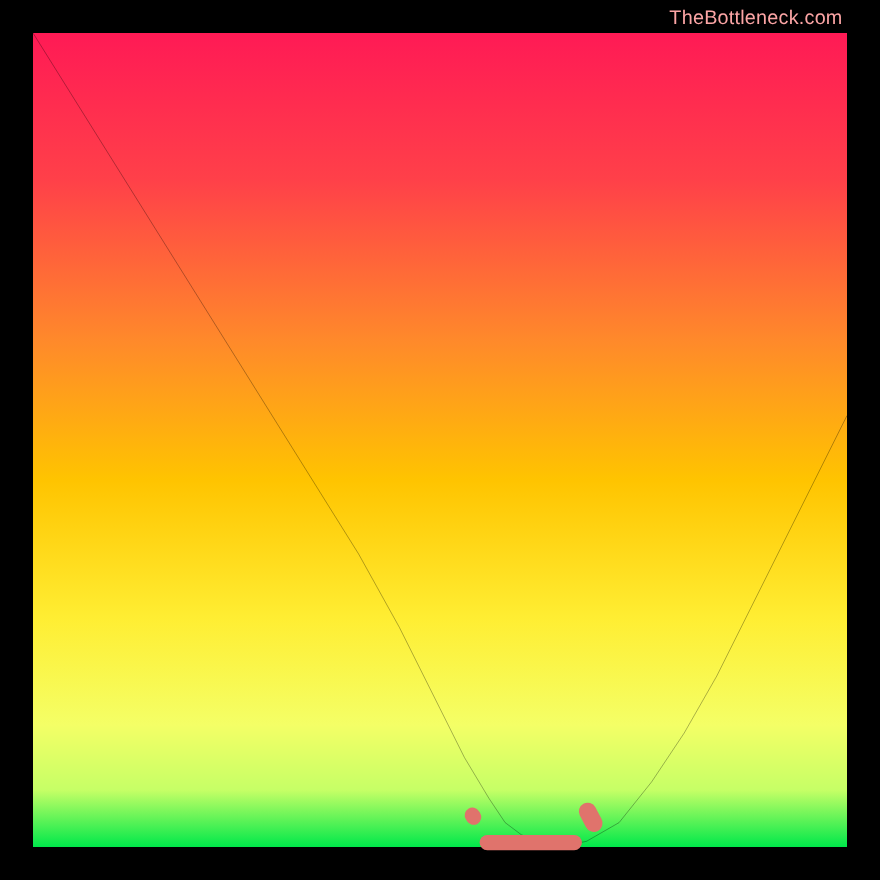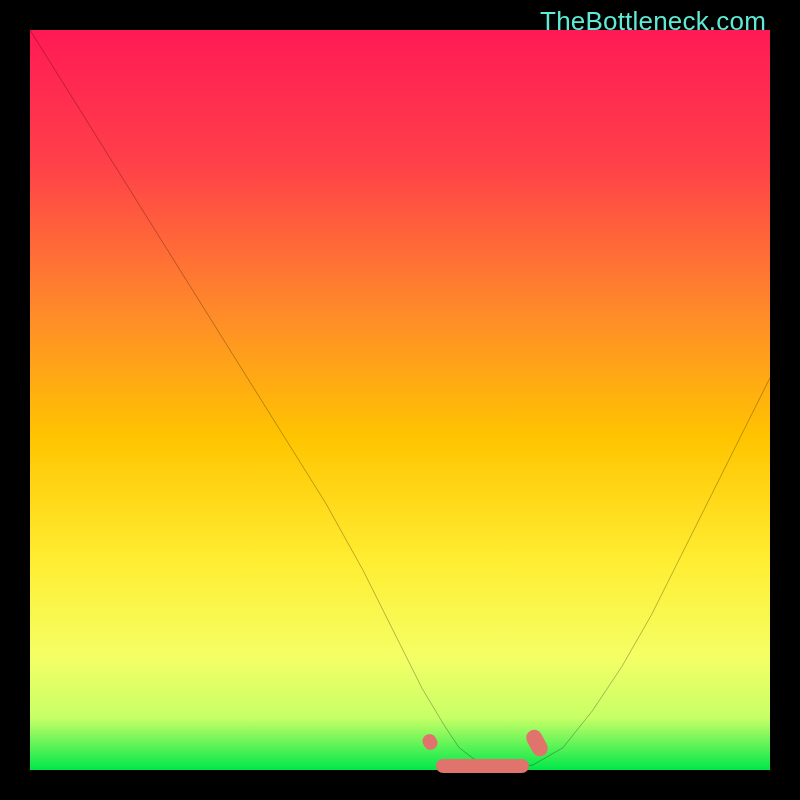--- a/index.html
+++ b/index.html
@@ -1,21 +1,21 @@
 <!DOCTYPE html>
 <html><head>
 <meta charset="utf-8">
 <style>
   * { margin: 0; padding: 0; box-sizing: border-box; }
   body { width: 800px; height: 800px; background: #000; position: relative; font-family: Arial, sans-serif; }
   .frame { position: absolute; top: 0; left: 0; width: 800px; height: 800px; background: #000; }
   .plot-area { position: absolute; top: 30px; left: 30px; width: 740px; height: 740px; }
   .gradient-bg { position: absolute; top: 0; left: 0; width: 100%; height: 100%; }
   .curve { position: absolute; top: 0; left: 0; width: 100%; height: 100%; pointer-events: none; }
-  .watermark { position: absolute; top: 6px; right: 34px; color: #5eead4; font-size: 26px; font-weight: 500; letter-spacing: 0.2px; }
+  .watermark { position: absolute; top: 6px; right: 34px; color: #fca5a5; font-size: 18px; font-weight: 500; letter-spacing: 0.2px; }
   .marker-band { position: absolute; background: #e0736c; border-radius: 8px; }
 </style>
 </head>
 <body>
 
 <div class="frame">
 
   <div class="watermark">TheBottleneck.com</div>
 
   <div class="plot-area">

